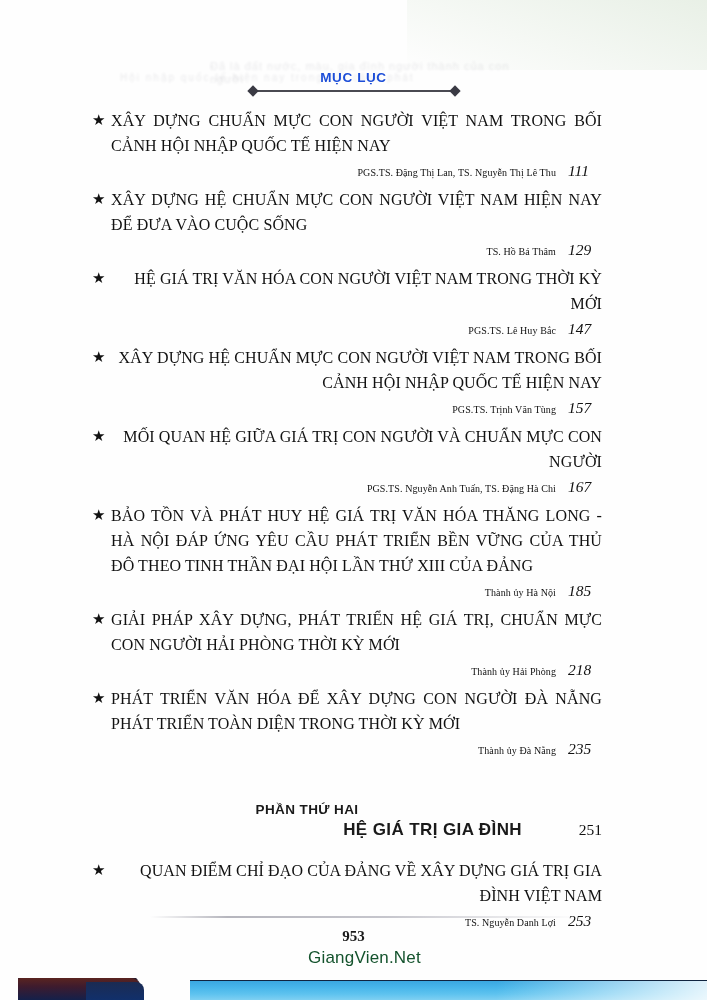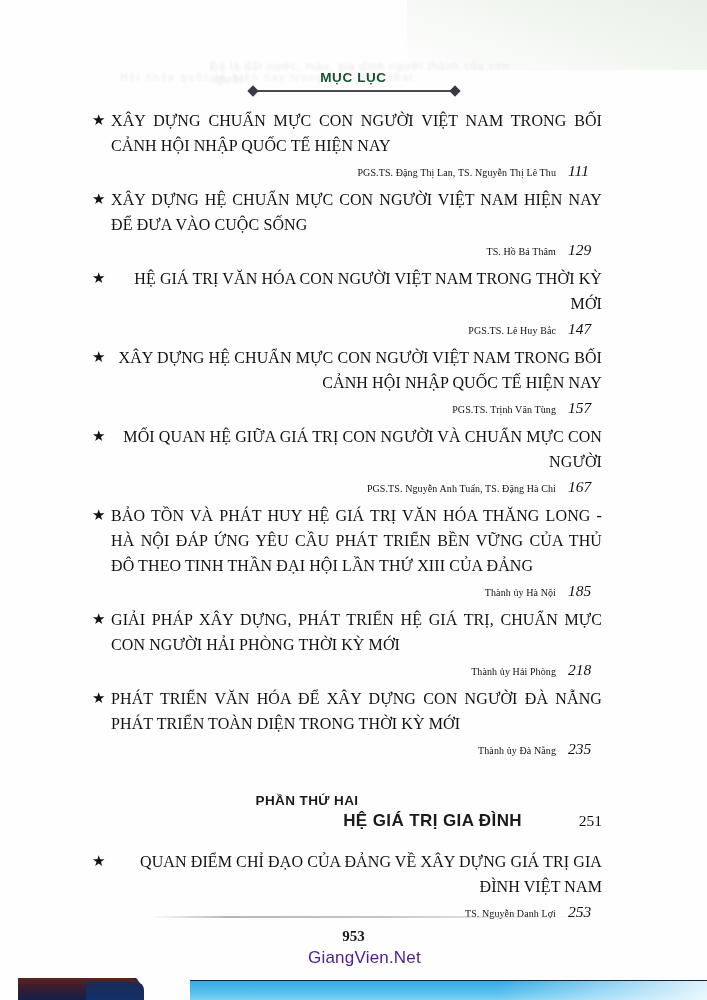--- a/index.html
+++ b/index.html
@@ -61,21 +61,21 @@
     position: absolute;
     left: 0; right: 0;
     top: 70px;
     text-align: center;
   }
   .header-title {
     font-family: "Liberation Sans", sans-serif;
     font-weight: bold;
     font-size: 13.5px;
     letter-spacing: 0.6px;
-    color: #14532d;
+    color: #1d4ed8;
     line-height: 15px;
   }
   .rule {
     position: relative;
     width: 210px;
     height: 10px;
     margin: 1px auto 0 auto;
   }
   .rule-line {
     position: absolute;
@@ -141,21 +141,21 @@
   .pagenum {
     width: 34px;
     flex: 0 0 34px;
     font-size: 15.5px;
     text-align: left;
     font-style: italic;
   }
 
   
   .part {
-    margin-top: 27px;
+    margin-top: 36px;
     position: relative;
     display: flex;
     align-items: flex-end;
   }
   .part-text {
     flex: 1 1 auto;
     text-align: center;
     padding-right: 46px;
     font-family: "Liberation Sans", sans-serif;
     font-weight: bold;
@@ -372,21 +372,21 @@
       <div class="byline-row">
         <div class="byline">TS. Nguyễn Danh Lợi</div>
         <div class="pagenum">253</div>
       </div>
     </div>
 
   </div>
 
   <div class="scan-edge"></div>
   <div class="folio">953</div>
-  <div class="watermark" style="color: #4c1d95; padding-left: 22px;">GiangVien.Net</div>
+  <div class="watermark" style="color: #14532d; padding-left: 22px;">GiangVien.Net</div>
 
   <div class="bottom-strip">
     <div class="strip-dark"></div>
     <div class="strip-dark2"></div>
     <div class="strip-water"></div>
   </div>
 
 </div>
 
 </body></html>

